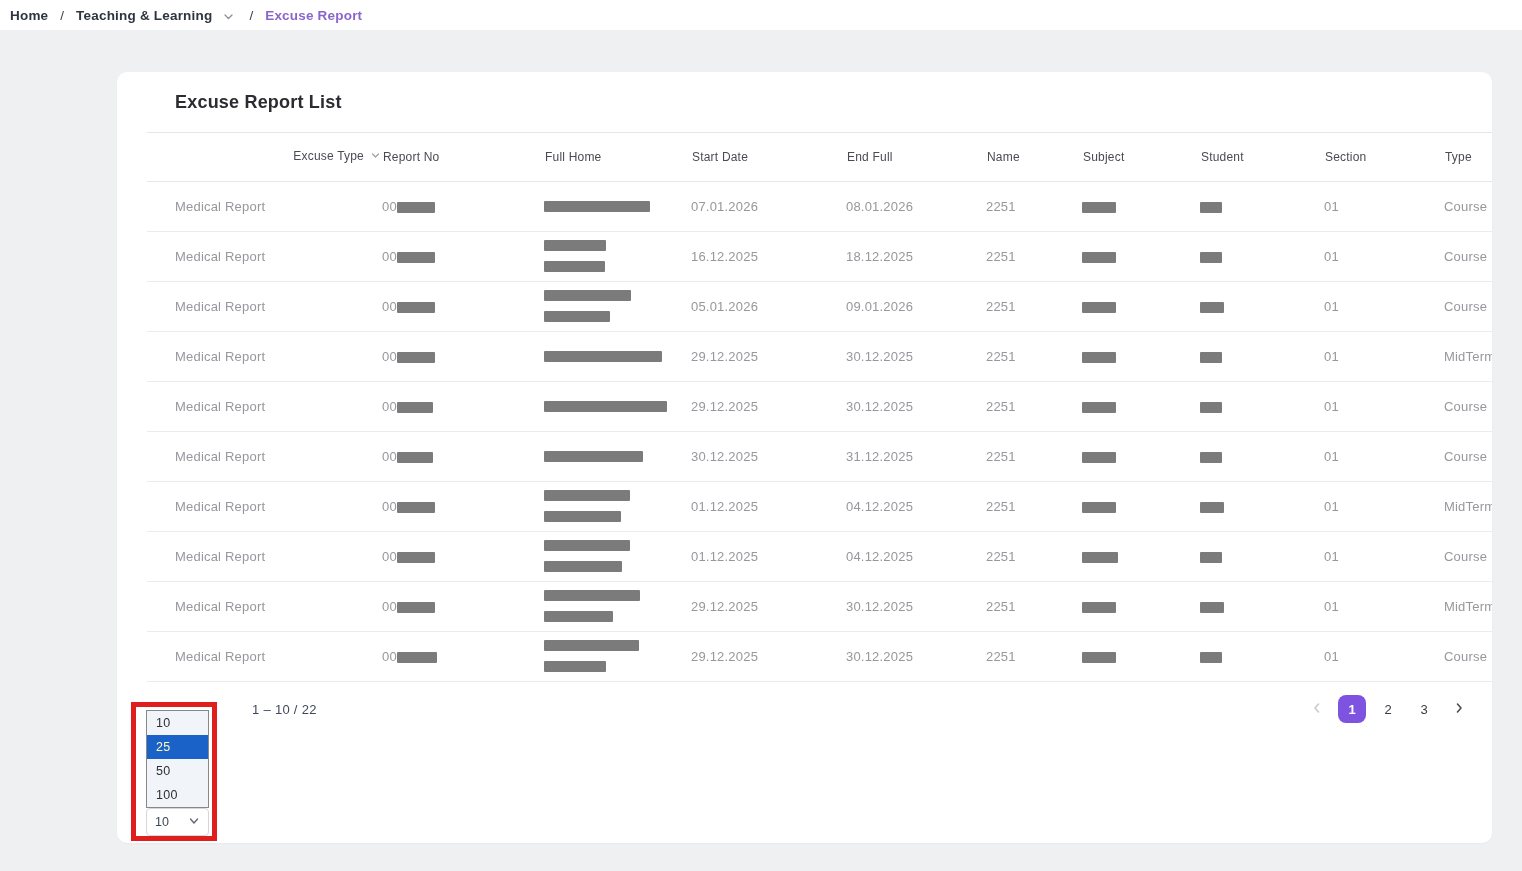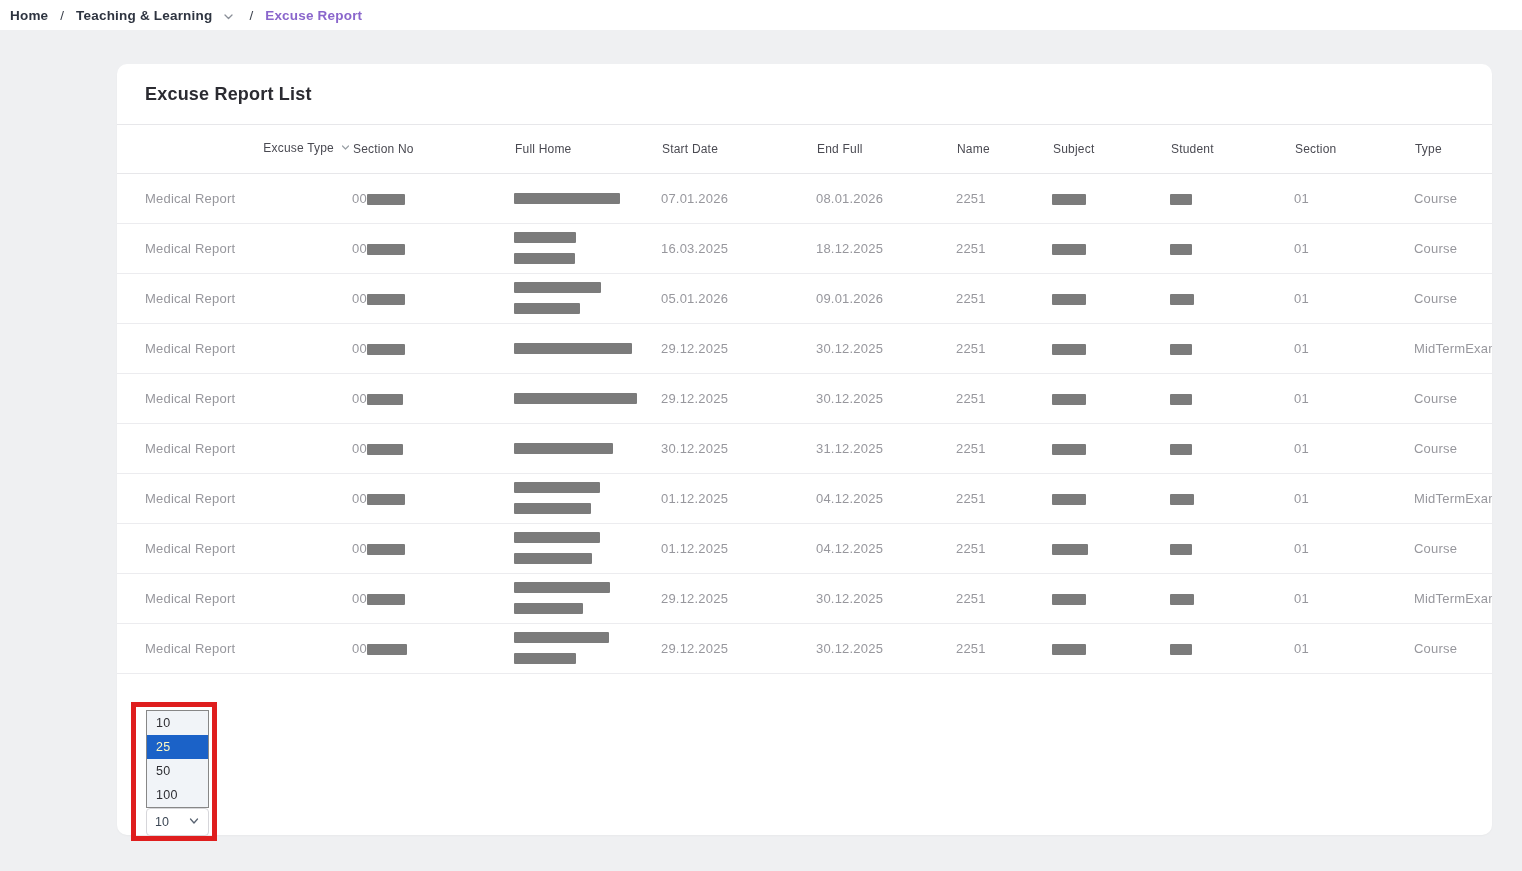--- a/index.html
+++ b/index.html
@@ -29,23 +29,24 @@
     position:absolute;top:0;left:0;width:1522px;height:30px;
     background:#fff;display:flex;align-items:center;padding-left:10px;
     font-size:13.5px;z-index:2;
   }
   .crumb{color:#2e3440;font-weight:bold;letter-spacing:.2px;cursor:pointer;}
   .crumb.active{color:var(--breadcrumb-purple);font-weight:bold;}
   .crumb-sep{color:#3a3f4a;margin:0 12px;font-weight:normal;}
   .crumb-caret{display:inline-flex;align-items:center;margin:2px 2px 0 10px;}
   
   .card{
-    position:absolute;left:117px;top:64px;width:1375px;height:771px;
+    position:absolute;left:117px;top:72px;width:1375px;height:771px;
     background:var(--card-bg);border-radius:10px;overflow:hidden;
     box-shadow:0 1px 2px rgba(0,0,0,0.03);
+    padding-left:30px;
   }
   .card-title-wrap{
     height:61px;display:flex;align-items:center;padding-left:28px;
     border-bottom:1px solid #e7e7ea;
   }
   .card-title{font-size:18px;font-weight:bold;color:var(--title-text);letter-spacing:.2px;}
   table{border-collapse:collapse;table-layout:fixed;width:1375px;}
   thead th{
     height:48px;text-align:left;font-size:12px;font-weight:normal;
     color:var(--header-text);border-bottom:1px solid #e7e7ea;
@@ -136,21 +137,21 @@
       <col style="width:118px">
         <col style="width:124px">
         <col style="width:120px">
       <col style="width:78px">
     </colgroup>
     <thead>
         <tr id="thead-row">
           <th><span>Excuse Type</span><span class="sorticon"><svg width="11" height="11" viewBox="0 0 11 11">
                 <polyline points="2.5,4 5.5,7 8.5,4" fill="none" stroke="#9aa0a6" stroke-width="1.2" stroke-linecap="round" stroke-linejoin="round"></polyline>
               </svg></span></th>
-          <th><span>Section No</span></th>
+          <th><span>Report No</span></th>
           <th><span>Full Home</span></th>
           <th><span>Start Date</span></th>
           <th><span>End Full</span></th>
           <th><span>Name</span></th>
           <th><span>Subject</span></th>
           <th><span>Student</span></th>
           <th><span>Section</span></th>
           <th><span>Type</span></th>
         </tr>
       </thead>
@@ -173,21 +174,21 @@
   </tr>
         <tr>
     <td class="c-et">Medical Report</td>
     <td class="c-sn"><span class="prefix">00</span><span class="bar" style="width: 38px;"></span></td>
     <td class="c-fn">
             <div class="namebars">
               <div class="bar nbar" style="width: 62px;"></div>
               <div class="bar nbar" style="width: 61px;"></div>
             </div>
           </td>
-    <td class="c-sd">16.03.2025</td>
+    <td class="c-sd">16.12.2025</td>
     <td class="c-ed">18.12.2025</td>
     <td class="c-tm">2251</td>
     <td class="c-sub"><span class="bar" style="width: 34px;"></span></td>
     <td class="c-cat"><span class="bar" style="width: 22px;"></span></td>
     <td class="c-sec">01</td>
     <td class="c-ty">Course</td>
   </tr>
         <tr>
     <td class="c-et">Medical Report</td>
     <td class="c-sn"><span class="prefix">00</span><span class="bar" style="width: 38px;"></span></td>
@@ -316,20 +317,44 @@
     <td class="c-sd">29.12.2025</td>
     <td class="c-ed">30.12.2025</td>
     <td class="c-tm">2251</td>
     <td class="c-sub"><span class="bar" style="width: 34px;"></span></td>
     <td class="c-cat"><span class="bar" style="width: 22px;"></span></td>
     <td class="c-sec">01</td>
     <td class="c-ty">Course</td>
   </tr>
       </tbody>
   </table>
+  <div class="card-footer">
+    <span class="range-label">1 – 10 / 22</span>
+    <div class="pagination">
+      <button class="nav-btn">
+        <span>
+          <svg width="14" height="14" viewBox="0 0 14 14">
+              <polyline points="8.5,3 5,7 8.5,11" fill="none" stroke="#c9c9ce" stroke-width="1.6" stroke-linecap="round" stroke-linejoin="round"></polyline>
+            </svg>
+        </span>
+      </button>
+      <span id="pages" style="display:flex;gap:8px;align-items:center;">
+          <button class="page-btn active">1</button>
+          <button class="page-btn">2</button>
+          <button class="page-btn">3</button>
+        </span>
+      <button class="nav-btn">
+        <span>
+          <svg width="14" height="14" viewBox="0 0 14 14">
+              <polyline points="5.5,3 9,7 5.5,11" fill="none" stroke="#4c4c55" stroke-width="1.6" stroke-linecap="round" stroke-linejoin="round"></polyline>
+            </svg>
+        </span>
+      </button>
+    </div>
+  </div>
 </div>
 
 <div class="dropdown-panel" id="dropdown-options">
     <div class="dd-option">10</div>
     <div class="dd-option highlighted">25</div>
     <div class="dd-option">50</div>
     <div class="dd-option">100</div>
   </div>
 
 <div class="size-select">

